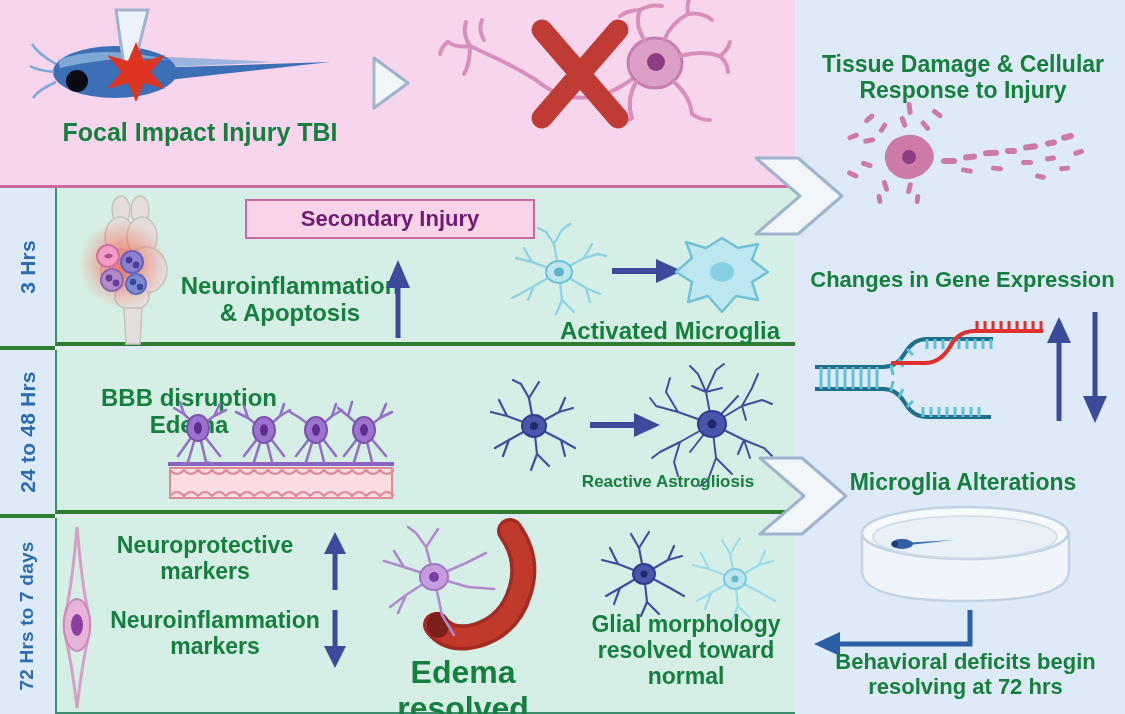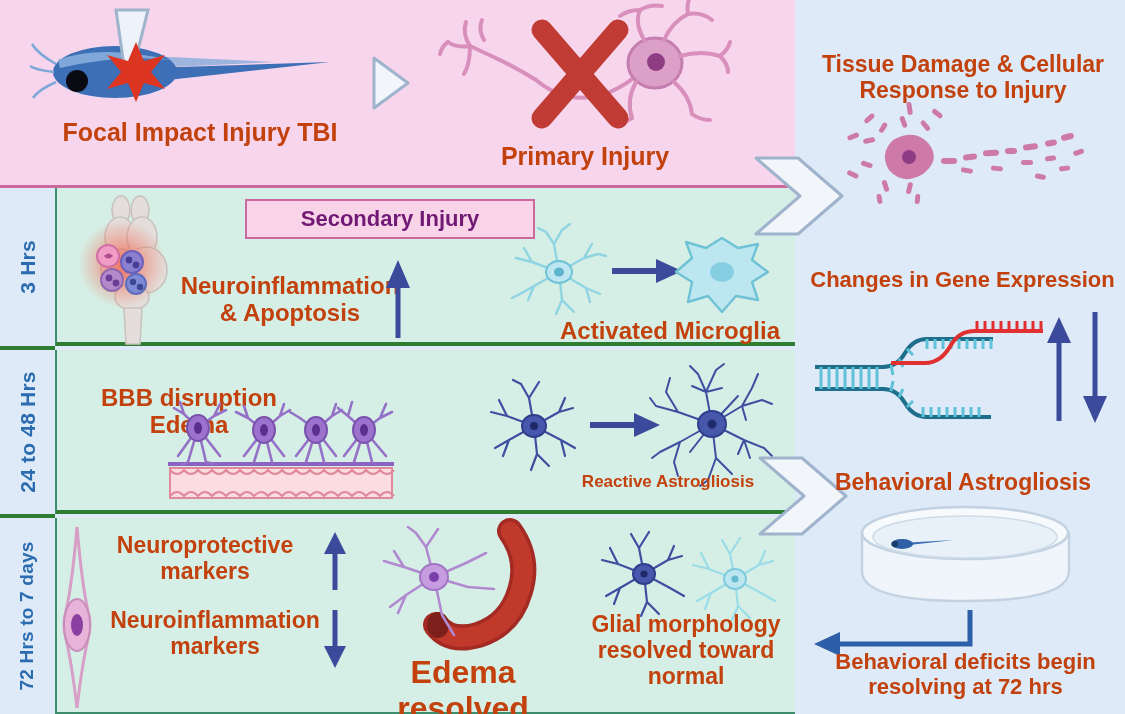--- a/index.html
+++ b/index.html
@@ -32,21 +32,21 @@
   #t1 { top:188px; height:162px; }
   #t2 { top:350px; height:168px; }
   #t3 { top:518px; height:196px; border-bottom:none; }
   .tcell span {
     transform: rotate(-90deg); white-space:nowrap;
     color:#2B6CB0; font-weight:bold; font-size:21px; letter-spacing:0.2px;
   }
 
   
   .lbl {
-    position:absolute; color:#c2410c; font-weight:bold;
+    position:absolute; color:#15803d; font-weight:bold;
     line-height:1.12; text-align:center; white-space:pre-line;
   }
   .lbl.left { text-align:center; }
 
   
   .chev { position:absolute; }
 
   
   #secondary-badge {
     position:absolute; left:245px; top:199px; width:290px; height:40px;
@@ -134,21 +134,20 @@
       <path d="M196 74 Q186 92 192 110"></path>
       <path d="M192 110 Q184 116 174 114"></path>
     </g>
 
     <g stroke="#BF3B34" stroke-width="21" stroke-linecap="round">
       <line x1="102" y1="22" x2="178" y2="110"></line>
       <line x1="178" y1="22" x2="102" y2="110"></line>
     </g>
   </svg>
 
-  <div class="lbl" style="left:440px; top:142px; width:290px; font-size:25px;">Primary Injury</div>
 
   <svg class="chev" style="left:752px; top:152px;" width="94" height="88" viewBox="0 0 94 88">
     <path d="M4 6 L48 44 L4 82 L46 82 L90 44 L46 6 Z" fill="#F2F6FB" stroke="#9FB4CC" stroke-width="3" stroke-linejoin="round"></path>
   </svg>
 
   <div id="secondary-badge">
     <span>Secondary Injury</span>
   </div>
 
   <svg style="position:absolute; left:78px; top:192px;" width="125" height="155" viewBox="0 0 125 155">
@@ -487,21 +486,21 @@
 
   <svg class="chev" style="left:1046px; top:315px;" width="26" height="108" viewBox="0 0 26 108">
     <line x1="13" y1="106" x2="13" y2="28" stroke="#3B4A9B" stroke-width="5"></line>
     <path d="M13 2 L25 28 L1 28 Z" fill="#3B4A9B"></path>
   </svg>
   <svg class="chev" style="left:1082px; top:310px;" width="26" height="115" viewBox="0 0 26 115">
     <line x1="13" y1="2" x2="13" y2="86" stroke="#3B4A9B" stroke-width="5"></line>
     <path d="M13 113 L25 86 L1 86 Z" fill="#3B4A9B"></path>
   </svg>
 
-  <div class="lbl" style="left:818px; top:470px; width:290px; font-size:23px;">Behavioral Astrogliosis</div>
+  <div class="lbl" style="left:818px; top:470px; width:290px; font-size:23px;">Microglia Alterations</div>
 
   <svg style="position:absolute; left:858px; top:505px;" width="215" height="105" viewBox="0 0 215 105">
     <path d="M4 28 L4 66 Q4 96 107 96 Q211 96 211 66 L211 28 Z" fill="#EFF5FB" stroke="#C3D2E2" stroke-width="2.5"></path>
     <ellipse cx="107" cy="28" rx="103" ry="26" fill="#F7FAFD" stroke="#C3D2E2" stroke-width="2.5"></ellipse>
     <ellipse cx="107" cy="32" rx="92" ry="21" fill="#E9F1F8" stroke="#CFDCE8" stroke-width="1.6"></ellipse>
 
     <path d="M42 38 L96 35 L42 41 Z" fill="#3C6FB5"></path>
     <ellipse cx="44" cy="39" rx="11" ry="5" fill="#2F5FA5"></ellipse>
     <circle cx="37" cy="39" r="3" fill="#1B3B6B"></circle>
   </svg>

